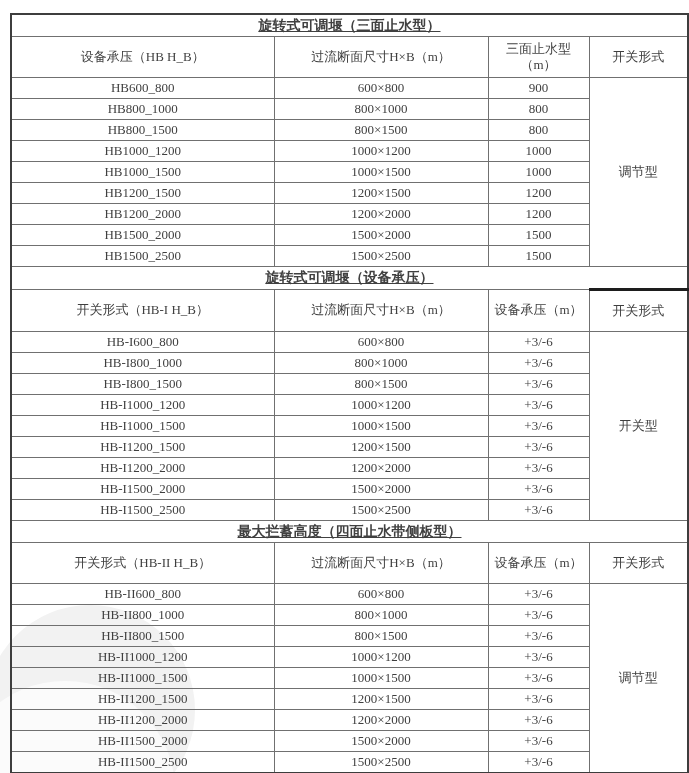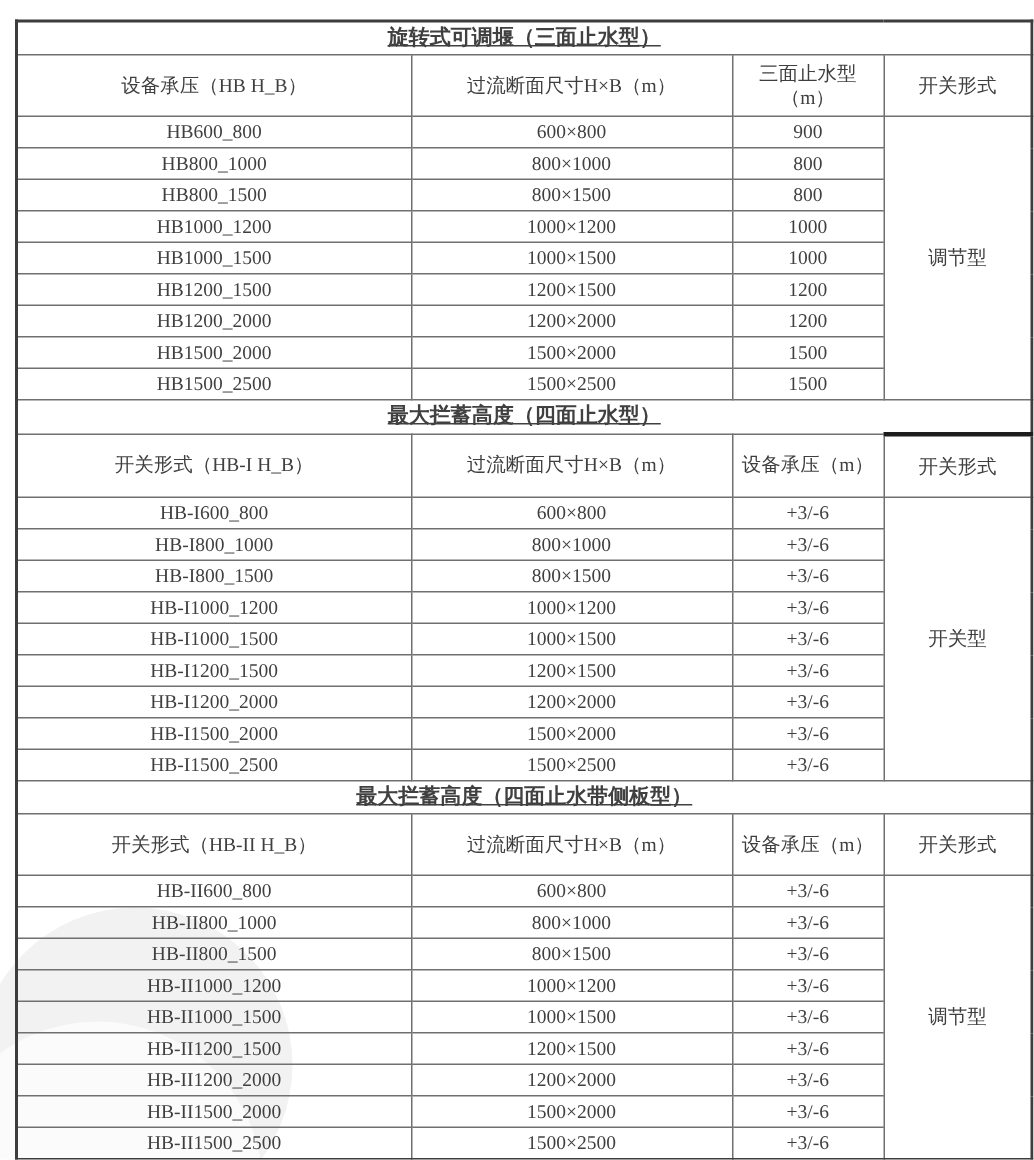--- a/index.html
+++ b/index.html
@@ -144,21 +144,21 @@
           <td>HB1500_2000</td>
           <td>1500×2000</td>
           <td>1500</td>
         </tr>
         <tr class="data-row">
           <td>HB1500_2500</td>
           <td>1500×2500</td>
           <td>1500</td>
         </tr>
         <tr class="title-row">
-          <td colspan="4">最大拦蓄高度（四面止水型）</td>
+          <td colspan="4">旋转式可调堰（设备承压）</td>
         </tr>
         <tr class="header-row thick-col4">
           <td>开关形式（HB-I H_B）</td>
           <td>过流断面尺寸H×B（m）</td>
           <td>设备承压（m）</td>
           <td>开关形式</td>
         </tr>
         <tr class="data-row">
           <td>HB-I600_800</td>
           <td>600×800</td>

